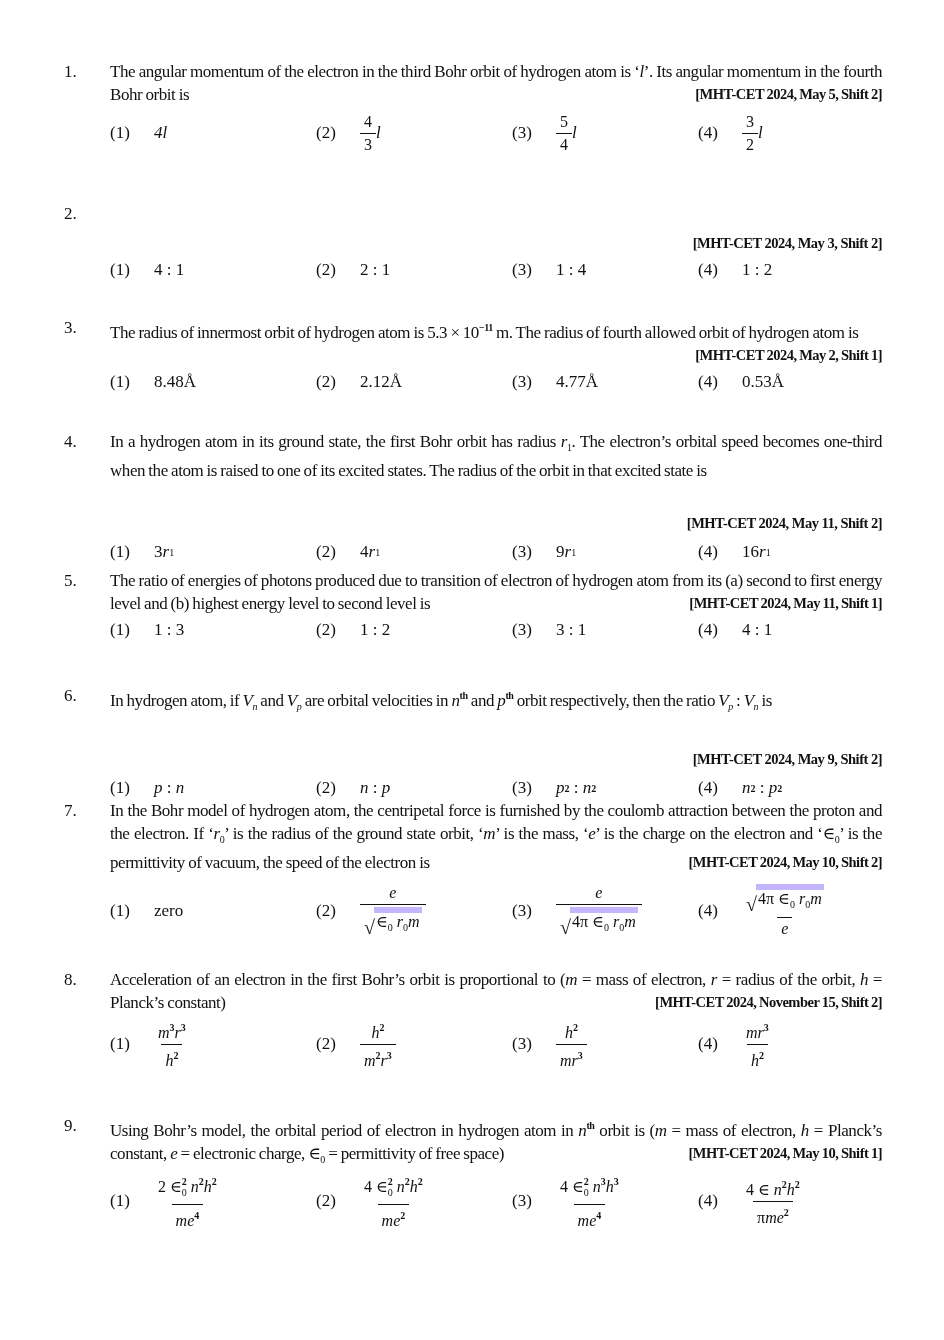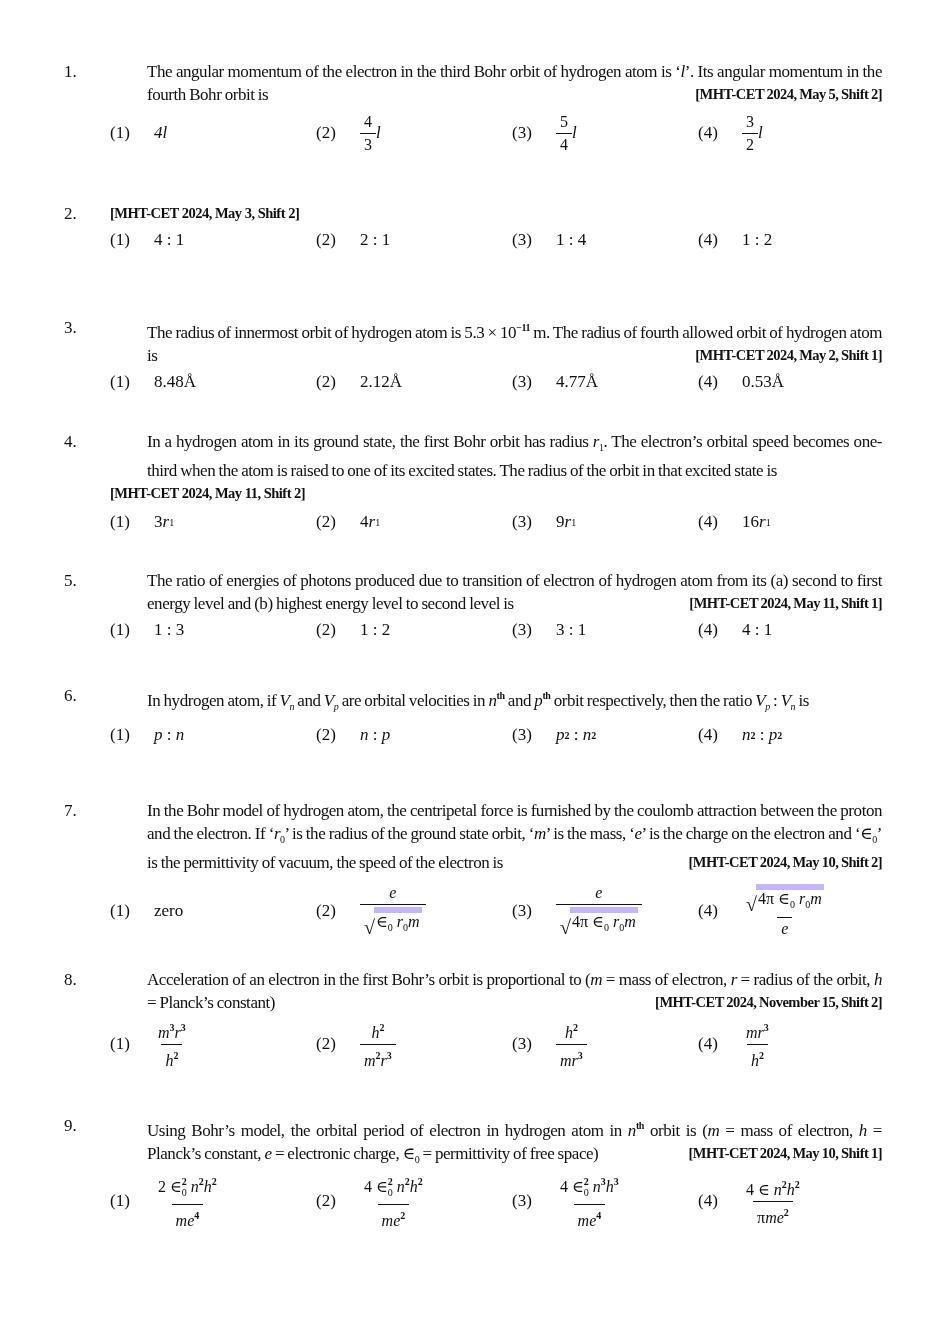--- a/index.html
+++ b/index.html
@@ -8,27 +8,27 @@
     font-family: "Liberation Serif", "DejaVu Serif", serif;
     color: #111111;
   }
   .page { position: absolute; left: 0; top: 0; width: 944px; height: 1340px; }
 
   .q { position: absolute; left: 64px; width: 818px; }
   .qnum { position: absolute; left: 0; top: 0; font-size: 17px; line-height: 23px; }
   .qbody { position: absolute; left: 46px; width: 772px; }
   .qtext {
     font-size: 17px; line-height: 23px; text-align: justify;
-    letter-spacing: -0.45px; word-spacing: -0.5px; margin-left: 37px;
+    letter-spacing: -0.45px; word-spacing: -0.5px;
   }
   .src {
     float: right; font-weight: bold; font-size: 14.5px; letter-spacing: -0.5px;
     line-height: 23px; margin-left: 10px;
   }
-  .srcline { text-align: left; font-weight: bold; font-size: 14.5px; letter-spacing: -0.5px; line-height: 23px; }
+  .srcline { text-align: right; font-weight: bold; font-size: 14.5px; letter-spacing: -0.5px; line-height: 23px; margin-top: 30px; }
   .clear { clear: both; }
 
   .opts { position: relative; height: 30px; }
   .opt { position: absolute; top: 0; display: flex; align-items: center; height: 100%; }
   .opt .ol { font-size: 17px; width: 44px; display: inline-block; }
   .opt .ov { font-size: 17px; display: inline-flex; align-items: center; }
   .o1 { left: 0; } .o2 { left: 206px; } .o3 { left: 402px; } .o4 { left: 588px; }
 
   i { font-style: italic; }
   sub, sup { font-size: 10px; }
@@ -217,20 +217,21 @@
             <span class="ov">4 : 1</span>
           </div>
       </div>
     </div>
   </div>
 
   <div class="q" style="top:684px;">
     <div class="qnum">6.</div>
     <div class="qbody">
       <div class="qtext">In hydrogen atom, if <i>V</i><sub><i>n</i></sub> and <i>V</i><sub><i>p</i></sub> are orbital velocities in <i>n</i><sup>th</sup> and <i>p</i><sup>th</sup> orbit respectively, then the ratio <i>V</i><sub><i>p</i></sub> : <i>V</i><sub><i>n</i></sub> is</div>
+      <div class="srcline">[MHT-CET 2024, May 9, Shift 2]</div>
       <div class="opts" style="height:34px;">
         <div class="opt o1">
             <span class="ol">(1)</span>
             <span class="ov"><i>p</i>&nbsp;:&nbsp;<i>n</i></span>
           </div>
         <div class="opt o2">
             <span class="ol">(2)</span>
             <span class="ov"><i>n</i>&nbsp;:&nbsp;<i>p</i></span>
           </div>
         <div class="opt o3">

